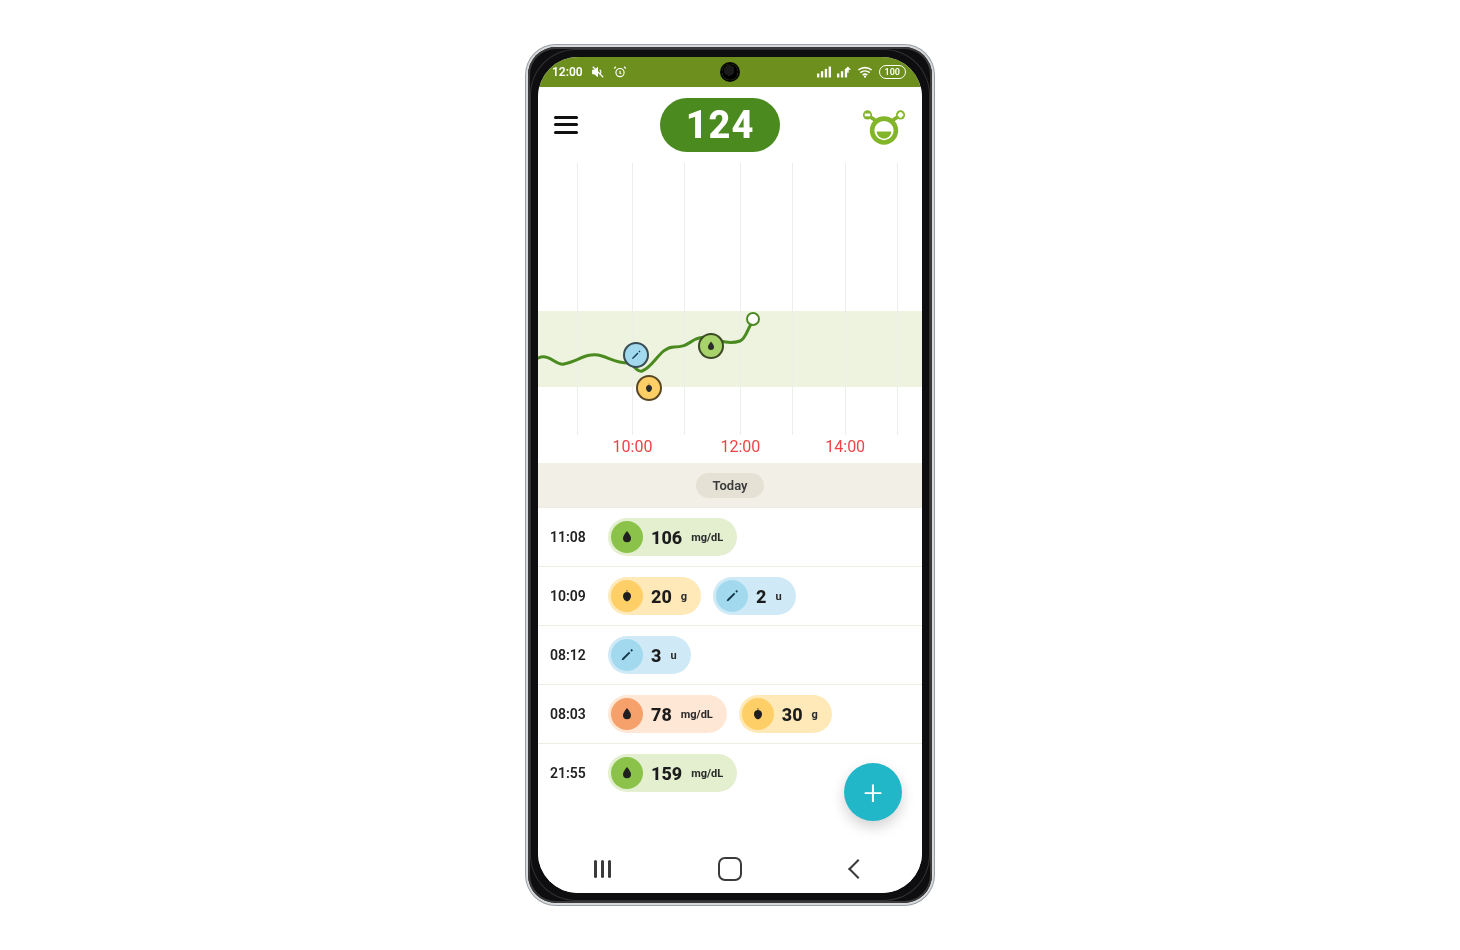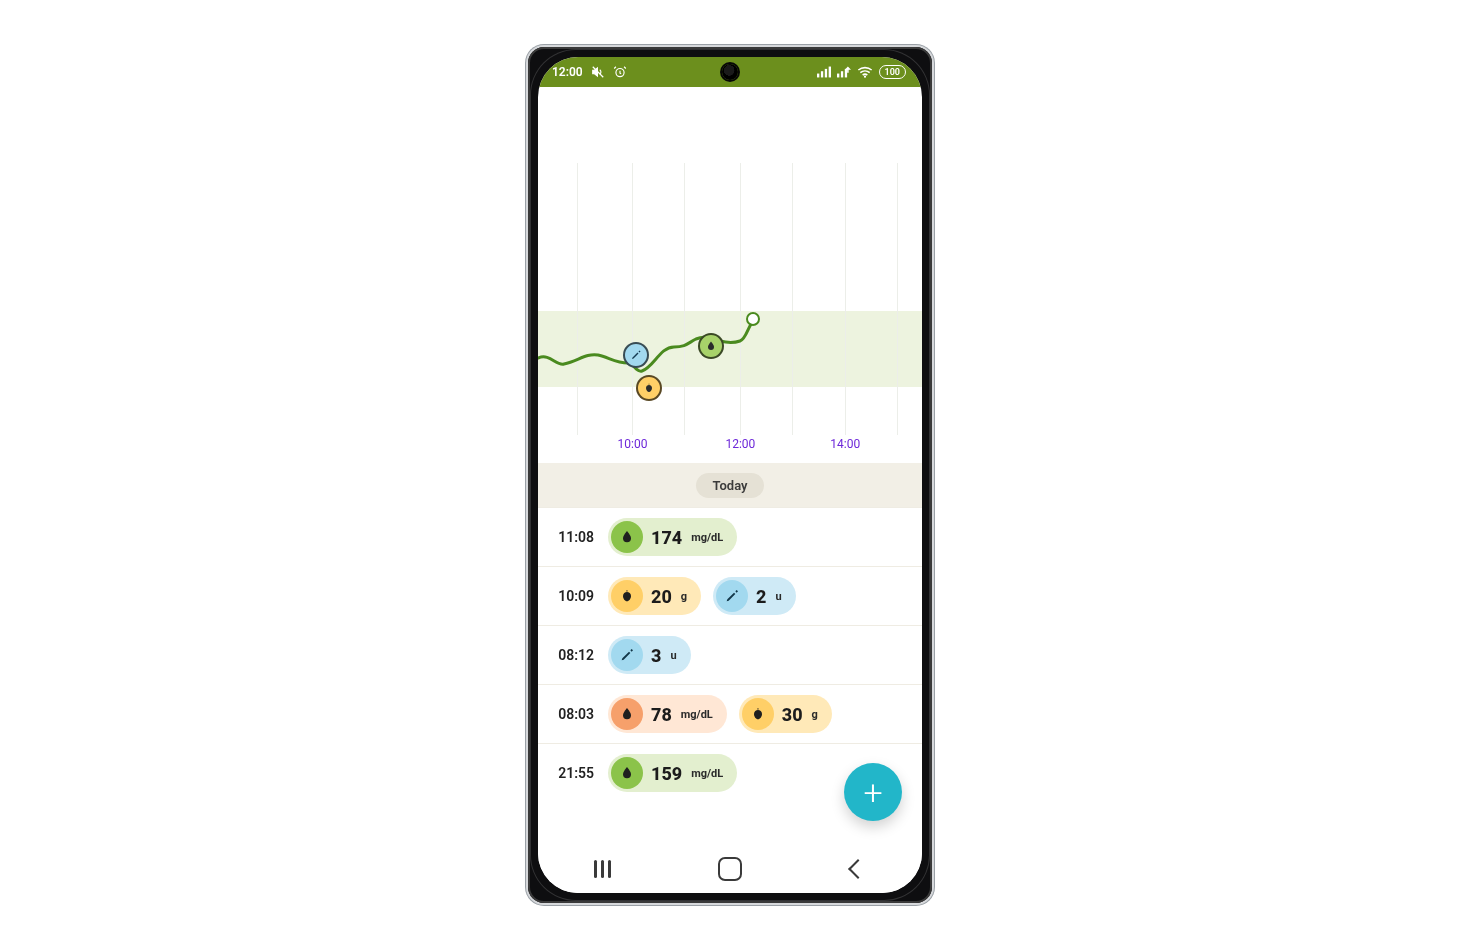--- a/index.html
+++ b/index.html
@@ -16,27 +16,26 @@
     position: relative;
     display: flex;
     align-items: center;
     justify-content: center;
   }
   
   .phone {
     position: relative;
     width: 404px;
     height: 856px;
-    border-radius: 16px;
+    border-radius: 28px;
     background: #0e0e10;
     box-shadow:
       0 0 0 2px #d7d9dc,
       0 0 0 3px #9aa0a6,
       inset 0 0 0 2px #3a3a3a;
-    text-align: right;
   }
   .phone::after { 
     content: "";
     position: absolute;
     inset: 2px;
     border-radius: 46px;
     box-shadow: inset 0 0 0 1px rgba(255,255,255,.15);
     pointer-events: none;
   }
   .screen {
@@ -110,21 +109,21 @@
     position: absolute; left: 0; right: 0;
     top: 148px; height: 76px;
     background: #edf3df;
   }
   .vlines { position: absolute; inset: 0; }
   .vline {
     position: absolute; top: 0; bottom: 28px; width: 1px; background: #eceee9;
   }
   .x-axis {
     position: absolute; left: 0; right: 0; bottom: 4px; height: 22px;
-    color: #6d28d9; font-size: 12px; margin-top: 20px;
+    color: #ef4444; font-size: 16px; margin-top: 20px;
   }
   .x-label { position: absolute; transform: translateX(-50%); }
 
   .glucose-line { position: absolute; inset: 0; }
 
   .marker {
     position: absolute;
     width: 22px; height: 22px; border-radius: 50%;
     display: flex; align-items: center; justify-content: center;
     border: 2px solid rgba(0,0,0,.65);
@@ -261,20 +260,41 @@
                 <path d="M8.5 13.5a6 6 0 017 0"></path>
                 <circle cx="12" cy="16" r="1.6" fill="#fff" stroke="none"></circle>
             </svg>
           </span>
           <span class="status-ico" style="border:1.5px solid #fff;border-radius:8px;padding:0 5px;font-size:9px;line-height:12px;">
             <span>100</span>
           </span>
         </div>
       </div>
 
+      <div class="app-header">
+        <div class="hamburger">
+            <span></span>
+          </div>
+        <div class="reading-pill">
+          <span>124</span>
+        </div>
+        <div class="mascot">
+          <svg viewBox="0 0 48 48" width="44" height="44">
+            <circle cx="24" cy="30" r="13" fill="none" stroke="#83b52a" stroke-width="5"></circle>
+            <path d="M16 31a8 8 0 0016 0" fill="#83b52a"></path>
+            <line x1="6" y1="13" x2="16" y2="20" stroke="#83b52a" stroke-width="4" stroke-linecap="round"></line>
+            <line x1="42" y1="13" x2="32" y2="20" stroke="#83b52a" stroke-width="4" stroke-linecap="round"></line>
+            <circle cx="6" cy="13" r="5" fill="#83b52a"></circle>
+            <rect x="3" y="11.5" width="6" height="3" fill="#fff"></rect>
+            <circle cx="42" cy="13" r="5" fill="#83b52a"></circle>
+            <rect x="39" y="11.5" width="6" height="3" fill="#fff"></rect>
+            <rect x="40.5" y="10" width="3" height="6" fill="#fff"></rect>
+          </svg>
+        </div>
+      </div>
 
       <div class="content">
 
         <div class="chart-wrap">
           <div class="chart-band"></div>
           <div class="vlines">
             <div class="vline" style="left:10.1%"></div>
             <div class="vline" style="left:24.6%"></div>
             <div class="vline" style="left:38.0%"></div>
             <div class="vline" style="left:52.7%"></div>
@@ -329,21 +349,21 @@
 
           <div class="entry">
             <span class="time">11:08</span>
             <div class="chips">
               <div class="chip glucose-good">
                 <span class="circ">
                   <svg width="16" height="16" viewBox="0 0 24 24">
                       <path d="M12 3c4 5 6 8 6 11a6 6 0 11-12 0c0-3 2-6 6-11z" fill="#1f1f1f"></path>
                     </svg>
                 </span>
-                <span class="val">174</span>
+                <span class="val">106</span>
                 <span class="unit">mg/dL</span>
               </div>
             </div>
           </div>
 
           <div class="entry">
             <span class="time">10:09</span>
             <div class="chips">
               <div class="chip carbs">
                 <span class="circ">

